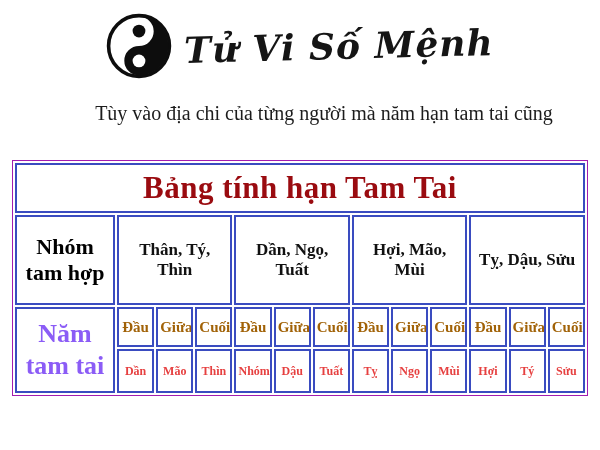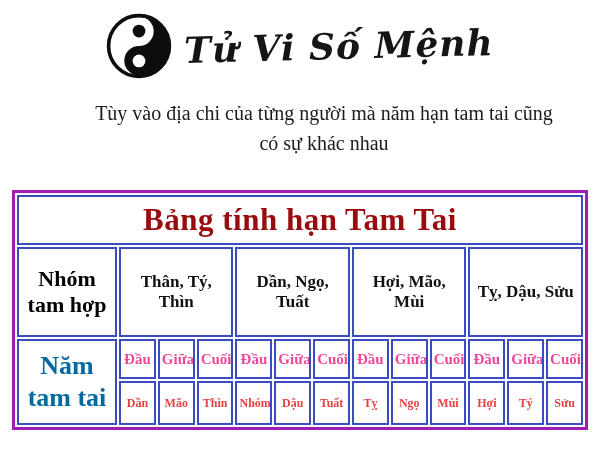--- a/index.html
+++ b/index.html
@@ -44,21 +44,21 @@
     margin-left: 48px;
   }
 
   
   .tamtai-wrap { margin-top: 32px; display: flex; justify-content: center; }
   table.tamtai {
     width: 576px;
     table-layout: fixed;
     border-collapse: separate;
     border-spacing: 2px;
-    border: 3px solid #a21caf;
+    border: 1px solid #a21caf;
     background: #ffffff;
   }
   table.tamtai td {
     border: 2px solid #3a4cc0;
     text-align: center;
     vertical-align: middle;
     padding: 0 2px;
     overflow: hidden;
     font-weight: bold;
   }
@@ -74,28 +74,28 @@
     color: #000000;
     line-height: 26px;
     padding: 0 12px;
   }
   td.group-label-cell {
     font-size: 17px;
     color: #111111;
   }
   td.year-header-cell {
     font-size: 26px;
-    color: #0369a1;
+    color: #8b5cf6;
     line-height: 32px;
     padding: 0 10px;
   }
   td.period-cell {
     height: 40px;
     font-size: 15px;
-    color: #ec4899;
+    color: #a16207;
   }
   td.year-cell {
     height: 44px;
     font-size: 12px;
     color: #e64040;
   }
 </style>
 </head>
 <body>
 
@@ -104,21 +104,20 @@
     <circle cx="32" cy="32" r="29.5" fill="#ffffff" stroke="#0d0d0d" stroke-width="3.5"></circle>
     <path d="M32,3.5 a28.5,28.5 0 0 1 0,57 a14.25,14.25 0 0 1 0,-28.5 a14.25,14.25 0 0 0 0,-28.5 z" fill="#0d0d0d"></path>
     <circle cx="32" cy="17.5" r="6.2" fill="#0d0d0d"></circle>
     <circle cx="32" cy="46.5" r="6.2" fill="#ffffff"></circle>
   </svg>
   <div class="brand-text">Tử Vi Số Mệnh</div>
 </div>
 
 <div class="caption">
   <div>Tùy vào địa chi của từng người mà năm hạn tam tai cũng</div>
-  <div>có sự khác nhau</div>
 </div>
 
 <div class="tamtai-wrap">
   <table class="tamtai">
     <colgroup>
       <col style="width:100px">
       <col>
         <col>
         <col>
         <col>

